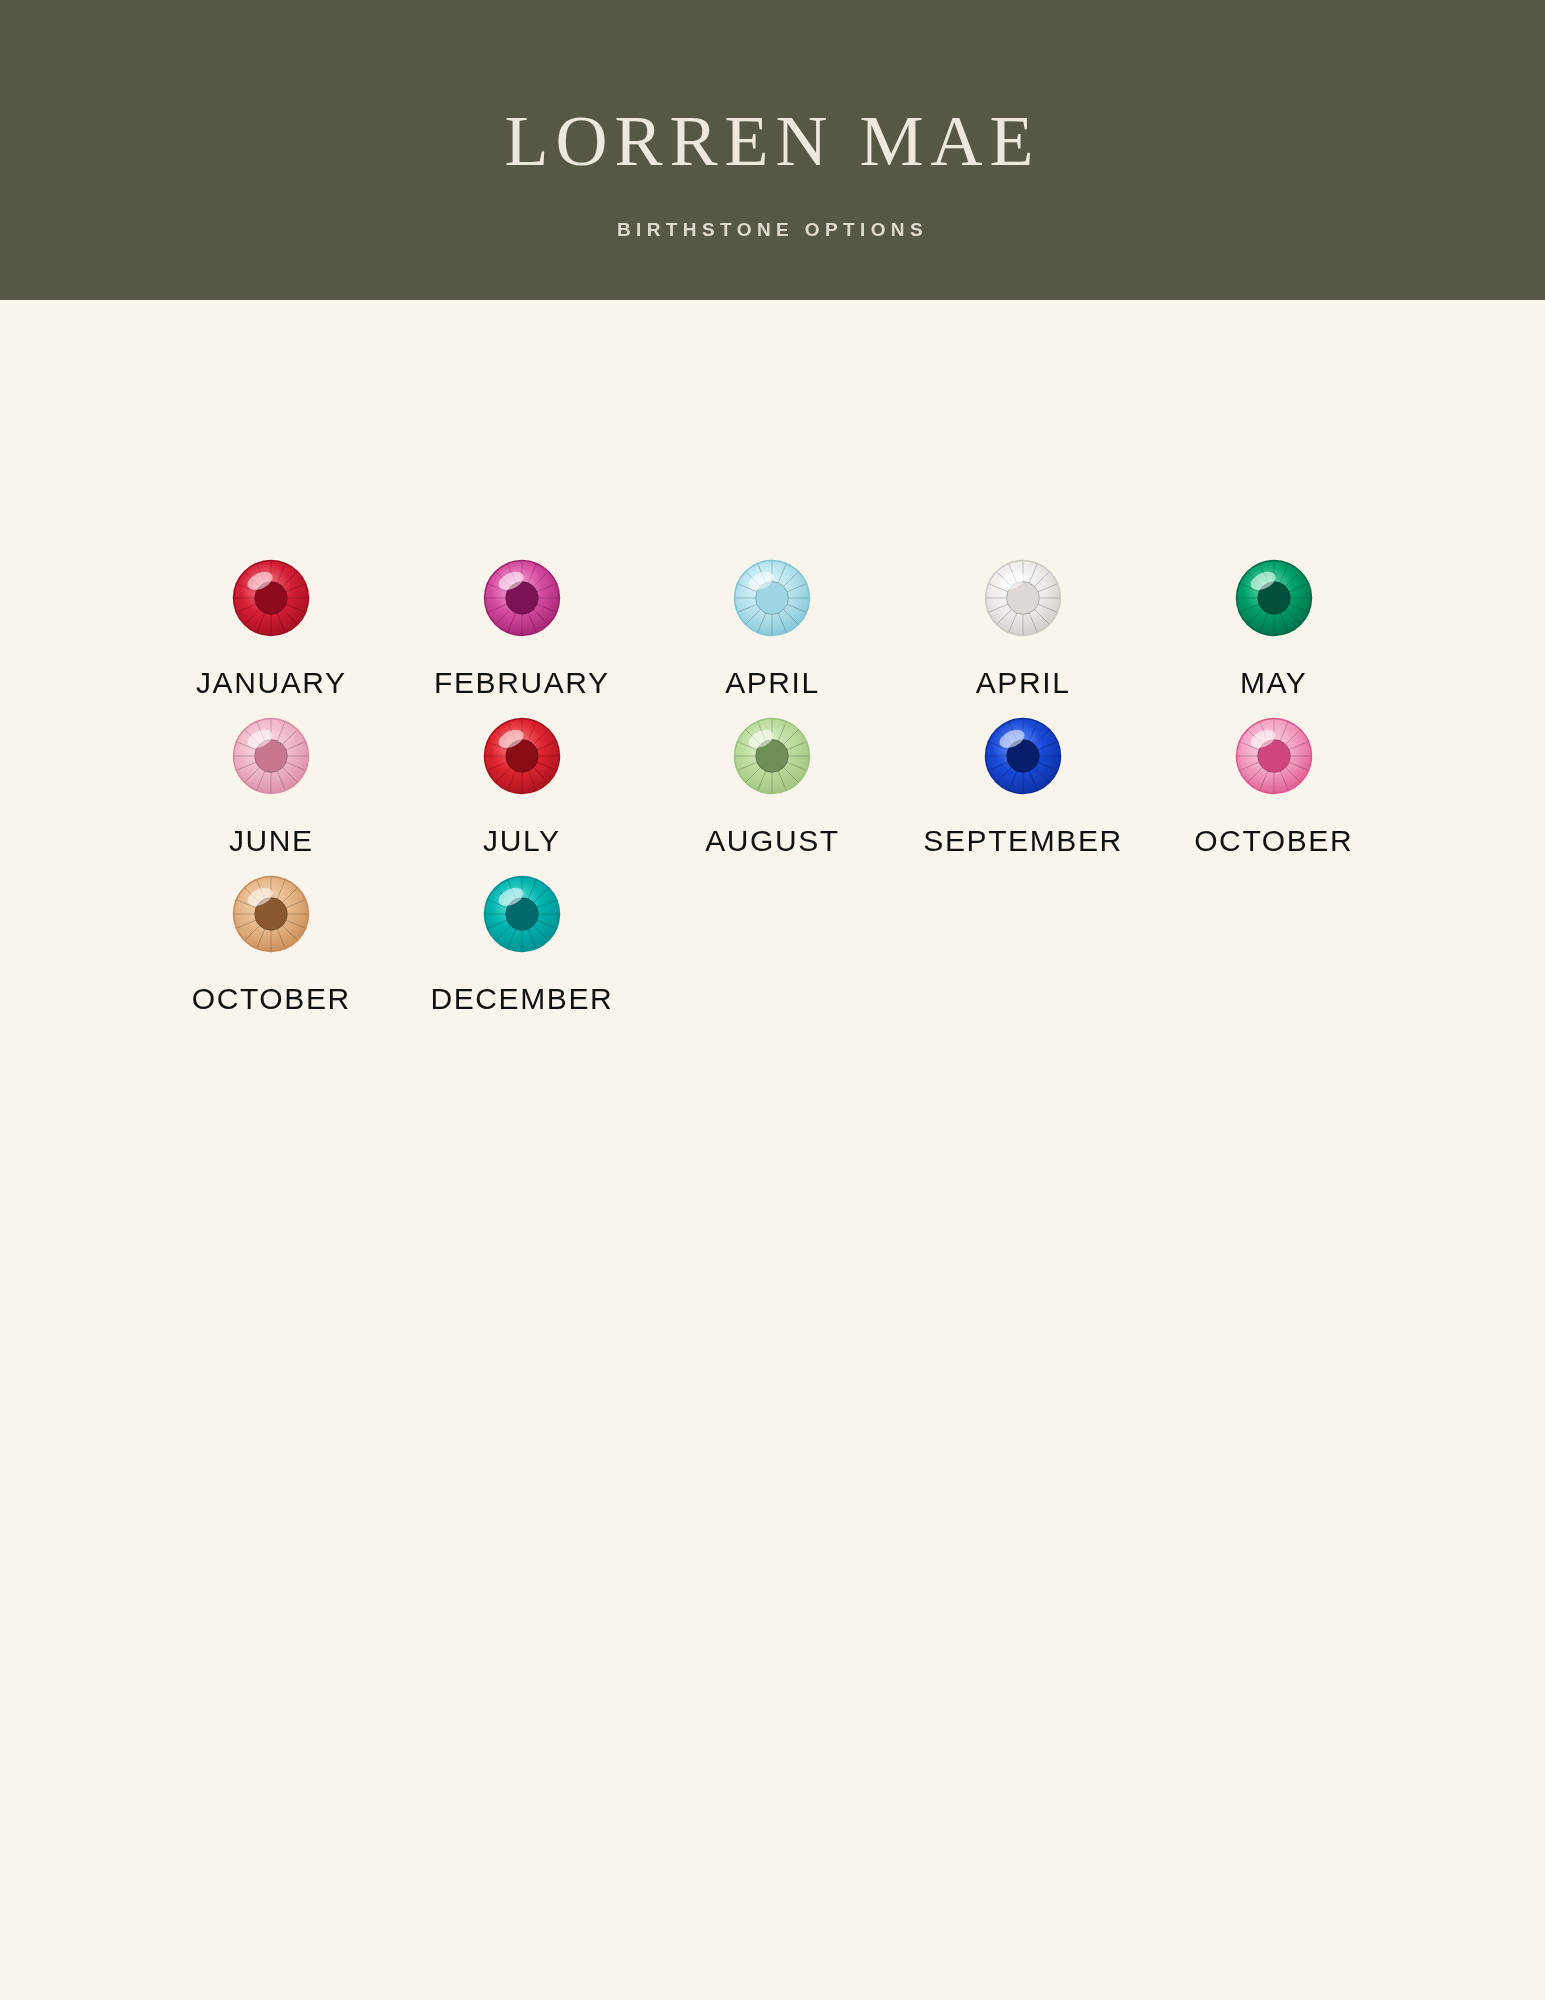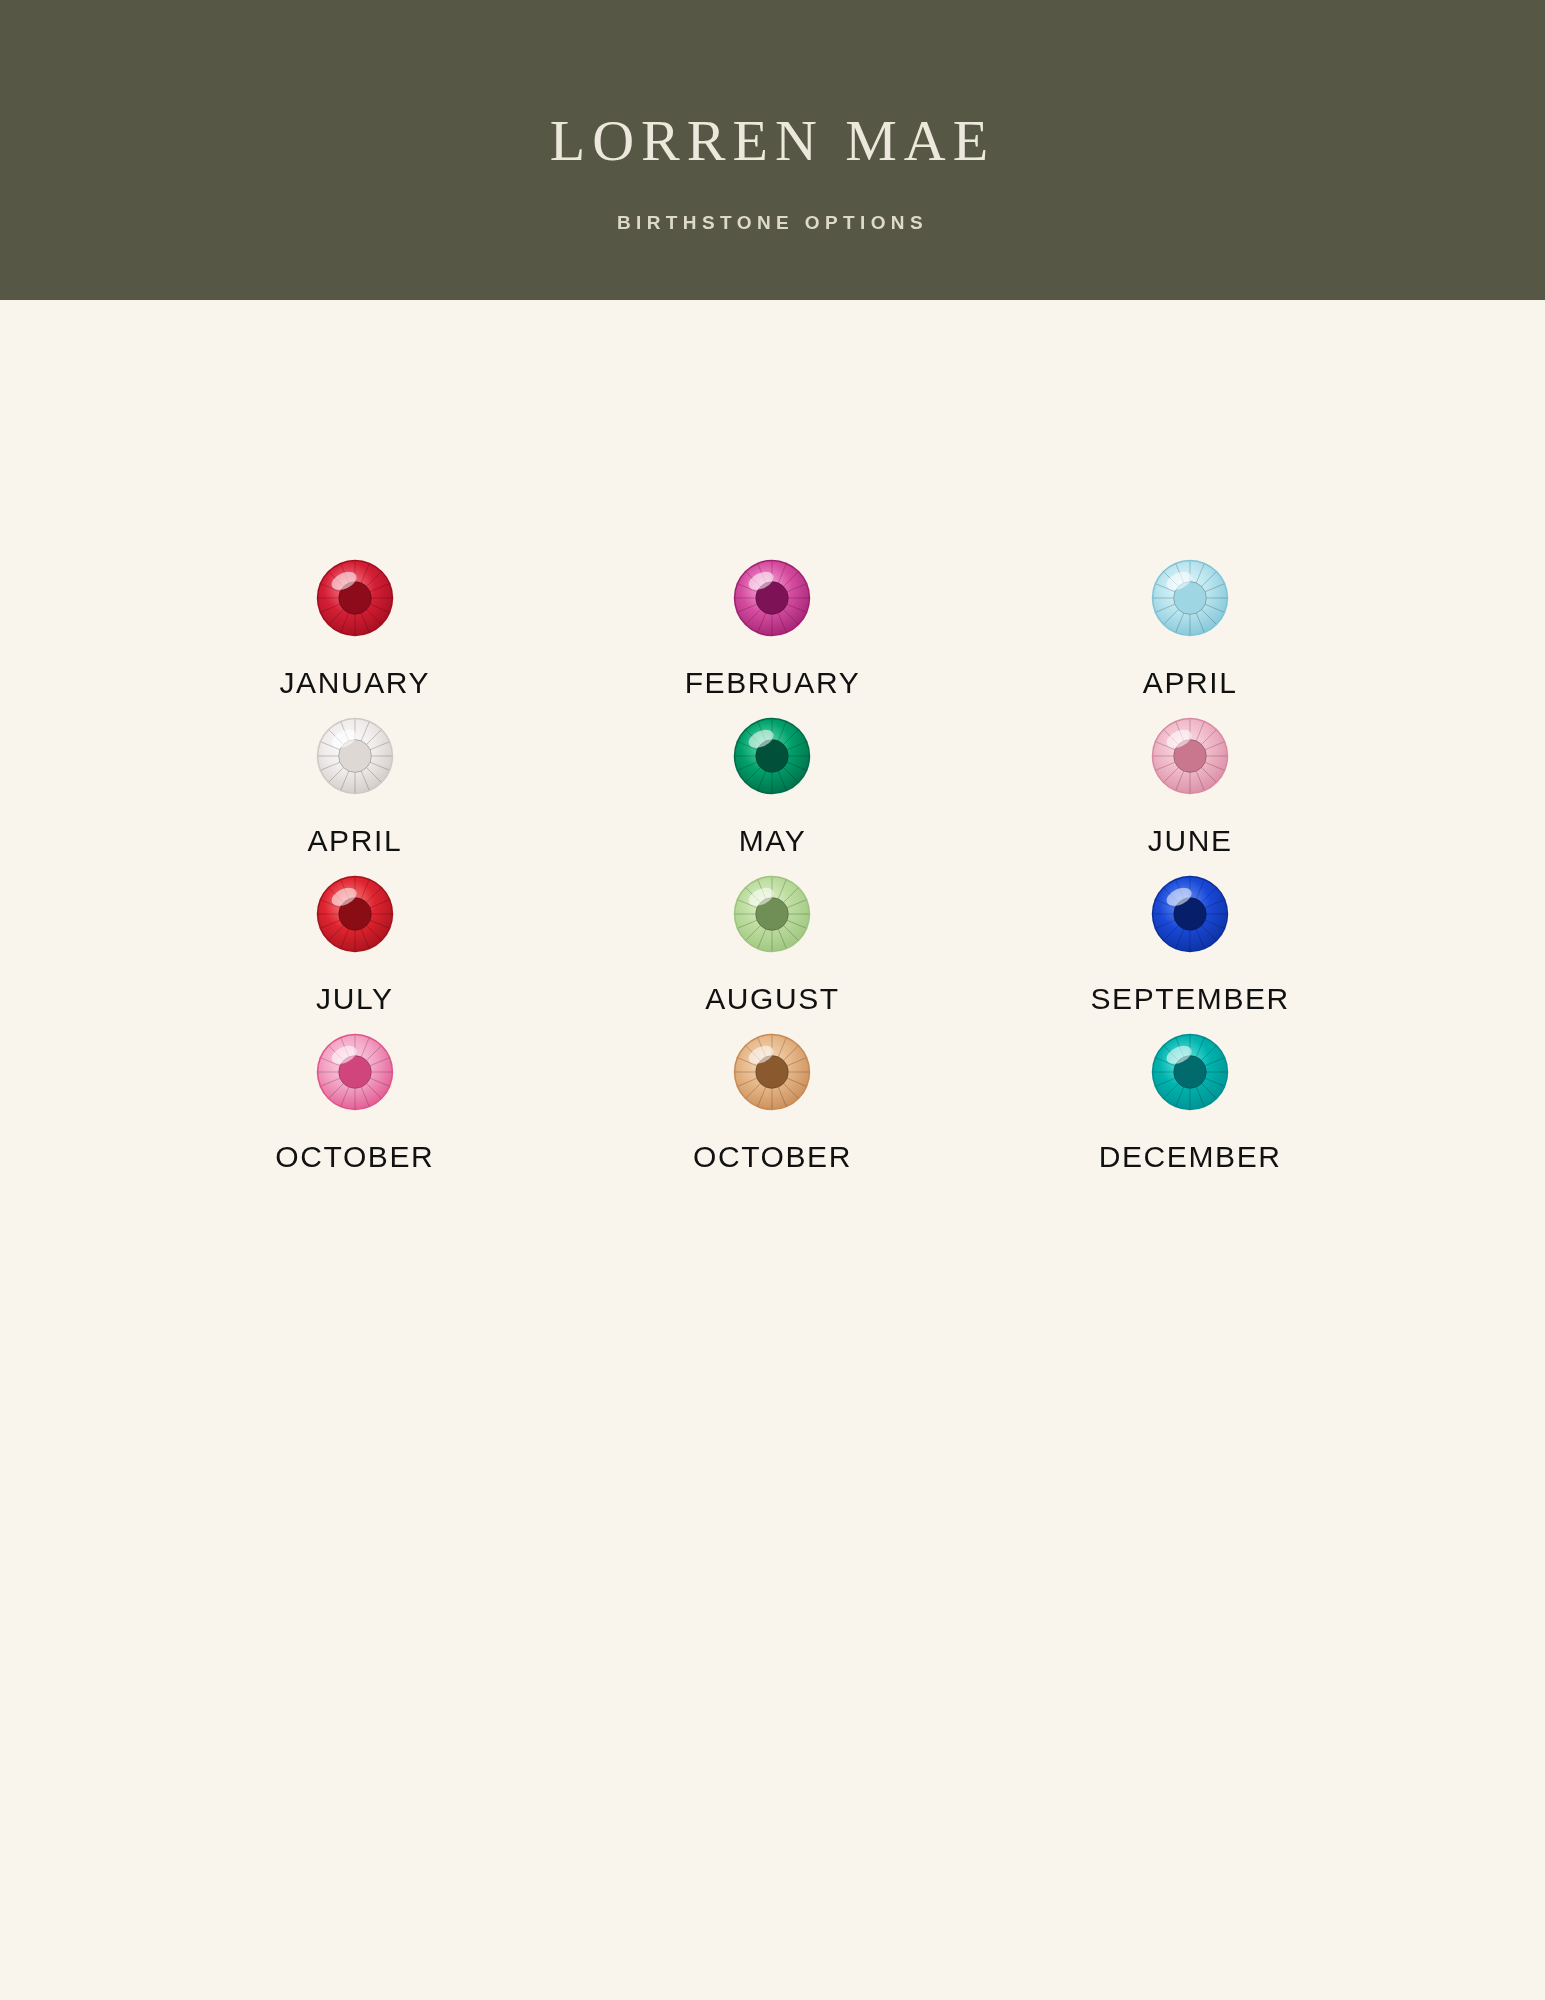--- a/index.html
+++ b/index.html
@@ -22,21 +22,21 @@
     display: flex;
     flex-direction: column;
     align-items: center;
     justify-content: center;
     box-sizing: border-box;
     padding-top: 46px;
   }
   .brand-title {
     font-family: "Liberation Serif", serif;
     color: #ece8dc;
-    font-size: 58px;
+    font-size: 72px;
     letter-spacing: 7px;
     font-weight: 400;
     line-height: 1;
     margin: 0;
     white-space: nowrap;
   }
   .brand-subtitle {
     color: #ded9cc;
     font-size: 19px;
     letter-spacing: 5.4px;
@@ -47,21 +47,21 @@
 
   
   .sheet {
     width: 100%;
     box-sizing: border-box;
     padding: 0 150px;
   }
   .grid {
     margin-top: 250px;
     display: grid;
-    grid-template-columns: repeat(3, 1fr);
+    grid-template-columns: repeat(5, 1fr);
     row-gap: 127px;
     column-gap: 0;
     gap: 8px;
   }
   .cell {
     display: flex;
     flex-direction: column;
     align-items: center;
   }
   .stone-wrap {

